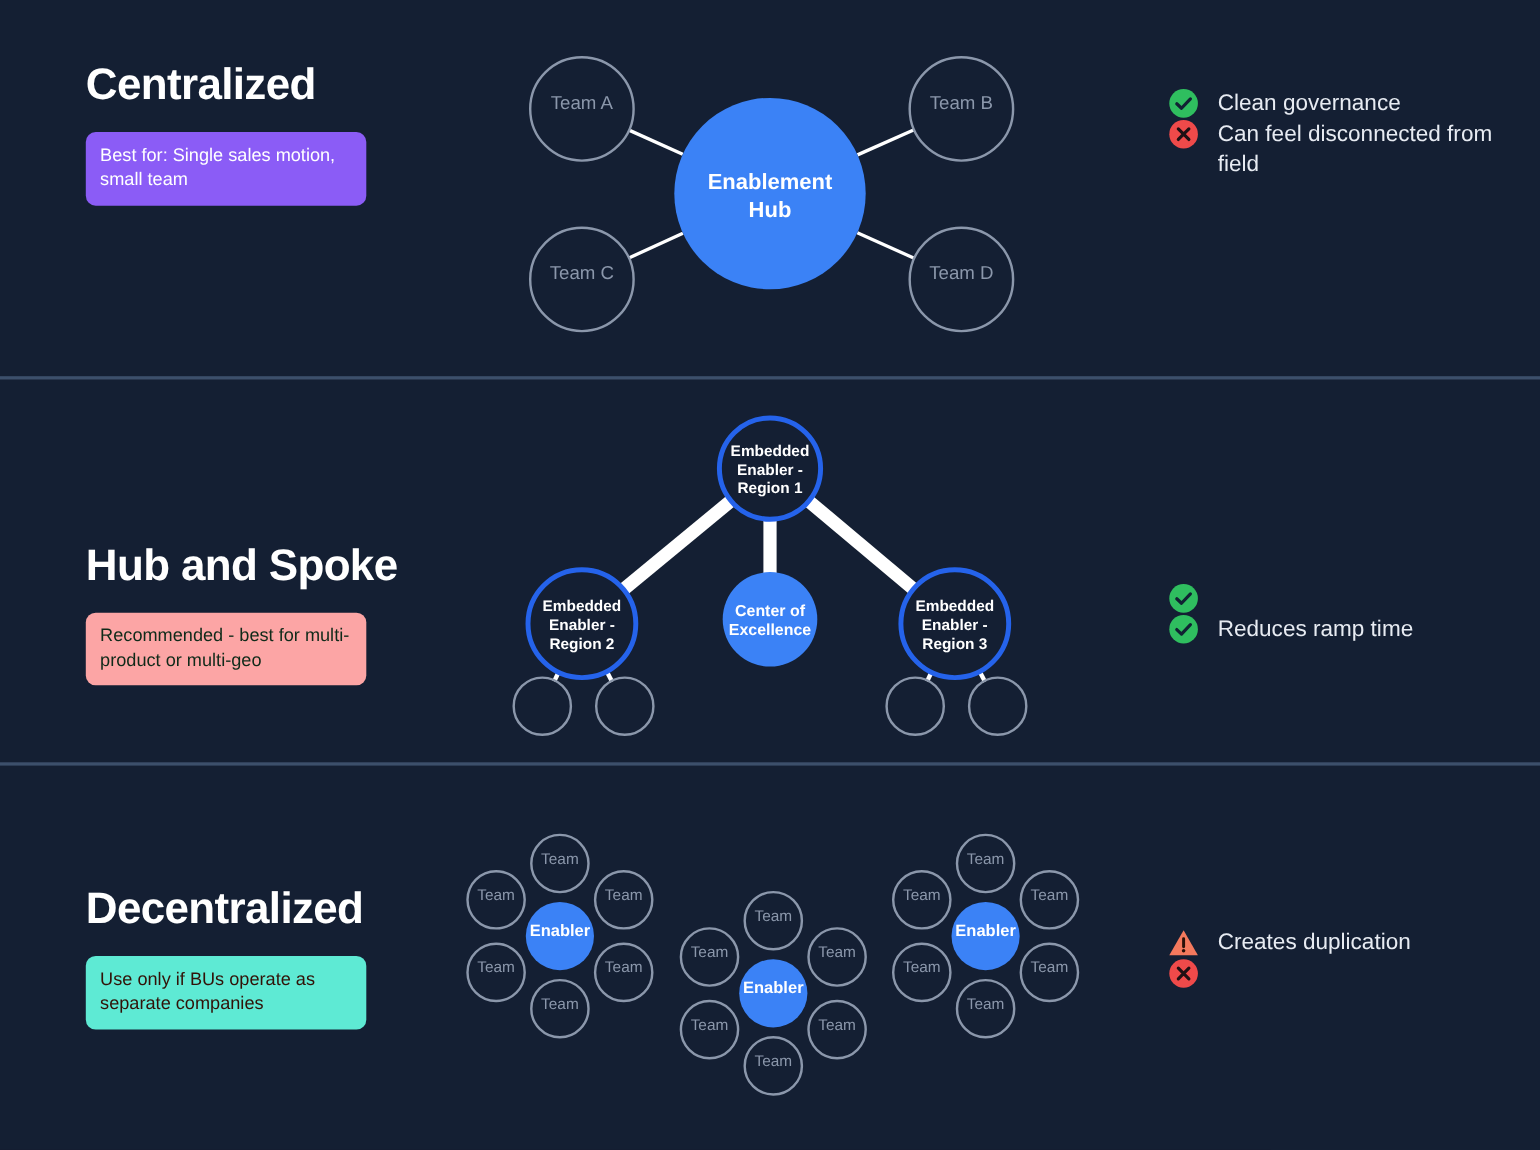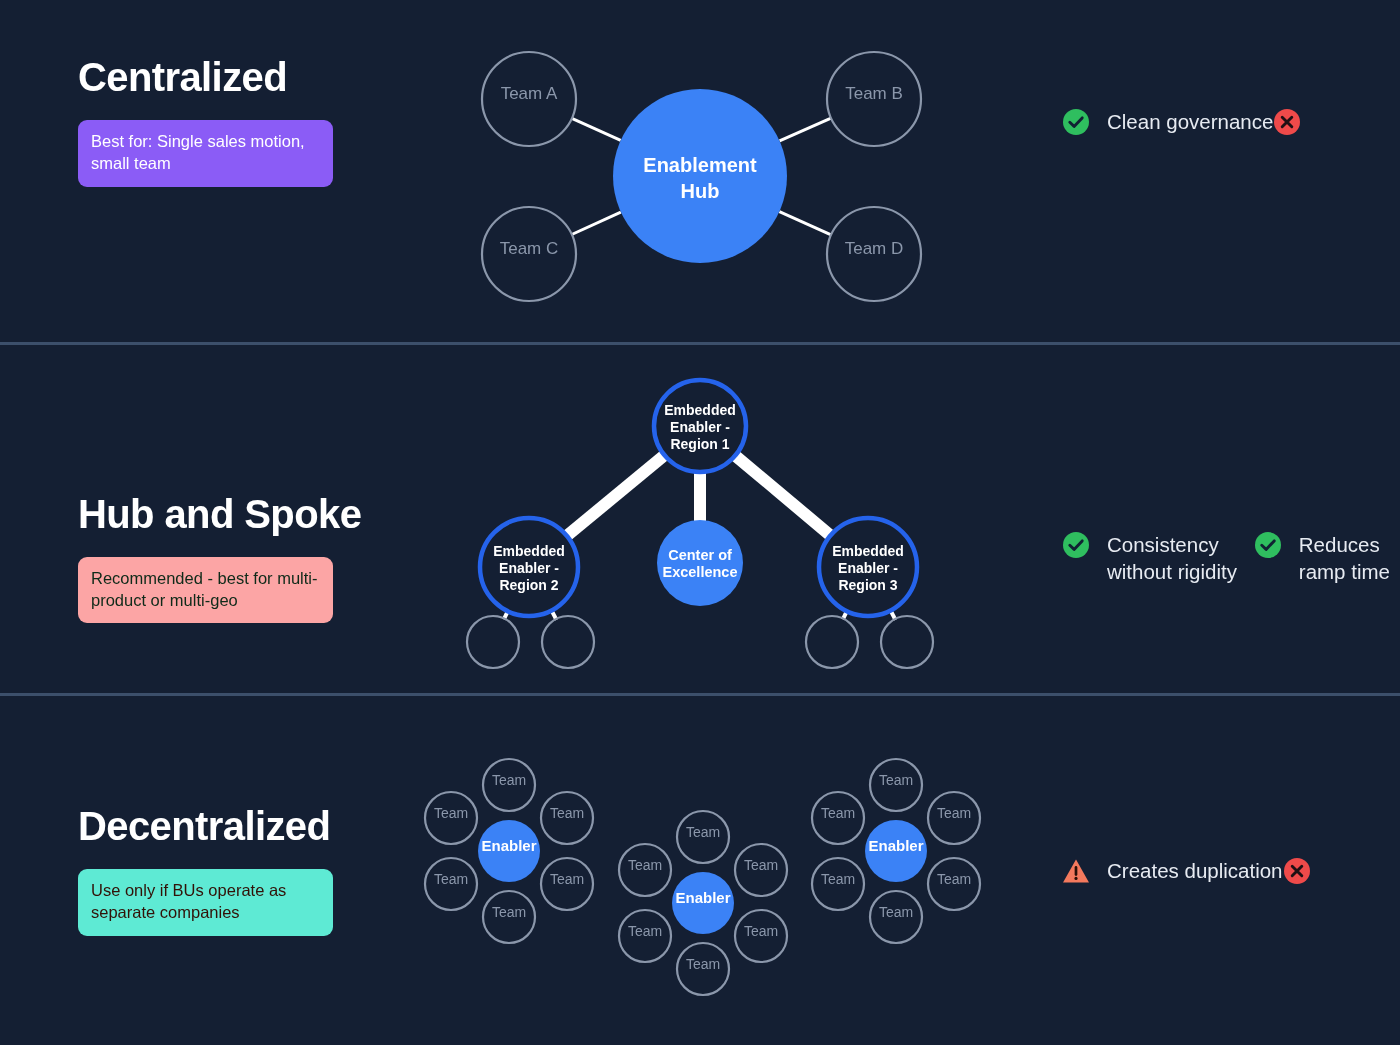--- a/index.html
+++ b/index.html
@@ -44,21 +44,21 @@
     padding: 11px 15px 12px 13px;
     border-radius: 9px;
     font-size: 16.5px;
     line-height: 1.32;
     max-width: 255px;
   }
   .badge-blue   { background: #8b5cf6; color: #ffffff; }
   .badge-green  { background: #fca5a5; color: #0f2a19; }
   .badge-orange { background: #5eead4; color: #321208; }
 
-  .callouts { display: flex; flex-direction: row; }
+  .callouts { display: flex; flex-direction: column; }
   .callout { display: flex; align-items: flex-start; gap: 17px; }
   .callout-text {
     color: #e7ebf2;
     font-size: 20.5px;
     line-height: 1.3;
     padding-top: 1px;
     max-width: 262px;
   }
   .cicon { flex: 0 0 auto; width: 28px; height: 28px; display: block; }
 
@@ -93,39 +93,39 @@
               <circle cx="14" cy="14" r="13" fill="#2fbe5f"></circle>
               <path d="M7.8 14.3 L12.1 18.4 L20.2 9.9" fill="none" stroke="#123" stroke-width="2.9" stroke-linecap="round" stroke-linejoin="round"></path>
             </svg>
             <div class="callout-text">Clean governance</div>
           </div>
           <div class="callout">
             <svg viewBox="0 0 28 28" class="cicon">
               <circle cx="14" cy="14" r="13" fill="#ef4a4a"></circle>
               <path d="M9.2 9.2 L18.8 18.8 M18.8 9.2 L9.2 18.8" stroke="#201014" stroke-width="2.9" stroke-linecap="round"></path>
             </svg>
+            <div class="callout-text">Can feel disconnected from field</div>
           </div>
         </div>
     </div>
   </div>
 
   <div class="section" id="sec1">
     <div class="col-left">
       <div class="sec-title">Hub and Spoke</div>
       <div class="badge badge-green">Recommended - best for multi-product or multi-geo</div>
     </div>
     <div class="col-center"></div>
     <div class="col-right">
       <div class="callouts">
           <div class="callout">
             <svg viewBox="0 0 28 28" class="cicon">
               <circle cx="14" cy="14" r="13" fill="#2fbe5f"></circle>
               <path d="M7.8 14.3 L12.1 18.4 L20.2 9.9" fill="none" stroke="#123" stroke-width="2.9" stroke-linecap="round" stroke-linejoin="round"></path>
             </svg>
-            <div class="callout-text">Consistency without rigidity</div>
           </div>
           <div class="callout">
             <svg viewBox="0 0 28 28" class="cicon">
               <circle cx="14" cy="14" r="13" fill="#2fbe5f"></circle>
               <path d="M7.8 14.3 L12.1 18.4 L20.2 9.9" fill="none" stroke="#123" stroke-width="2.9" stroke-linecap="round" stroke-linejoin="round"></path>
             </svg>
             <div class="callout-text">Reduces ramp time</div>
           </div>
         </div>
     </div>

